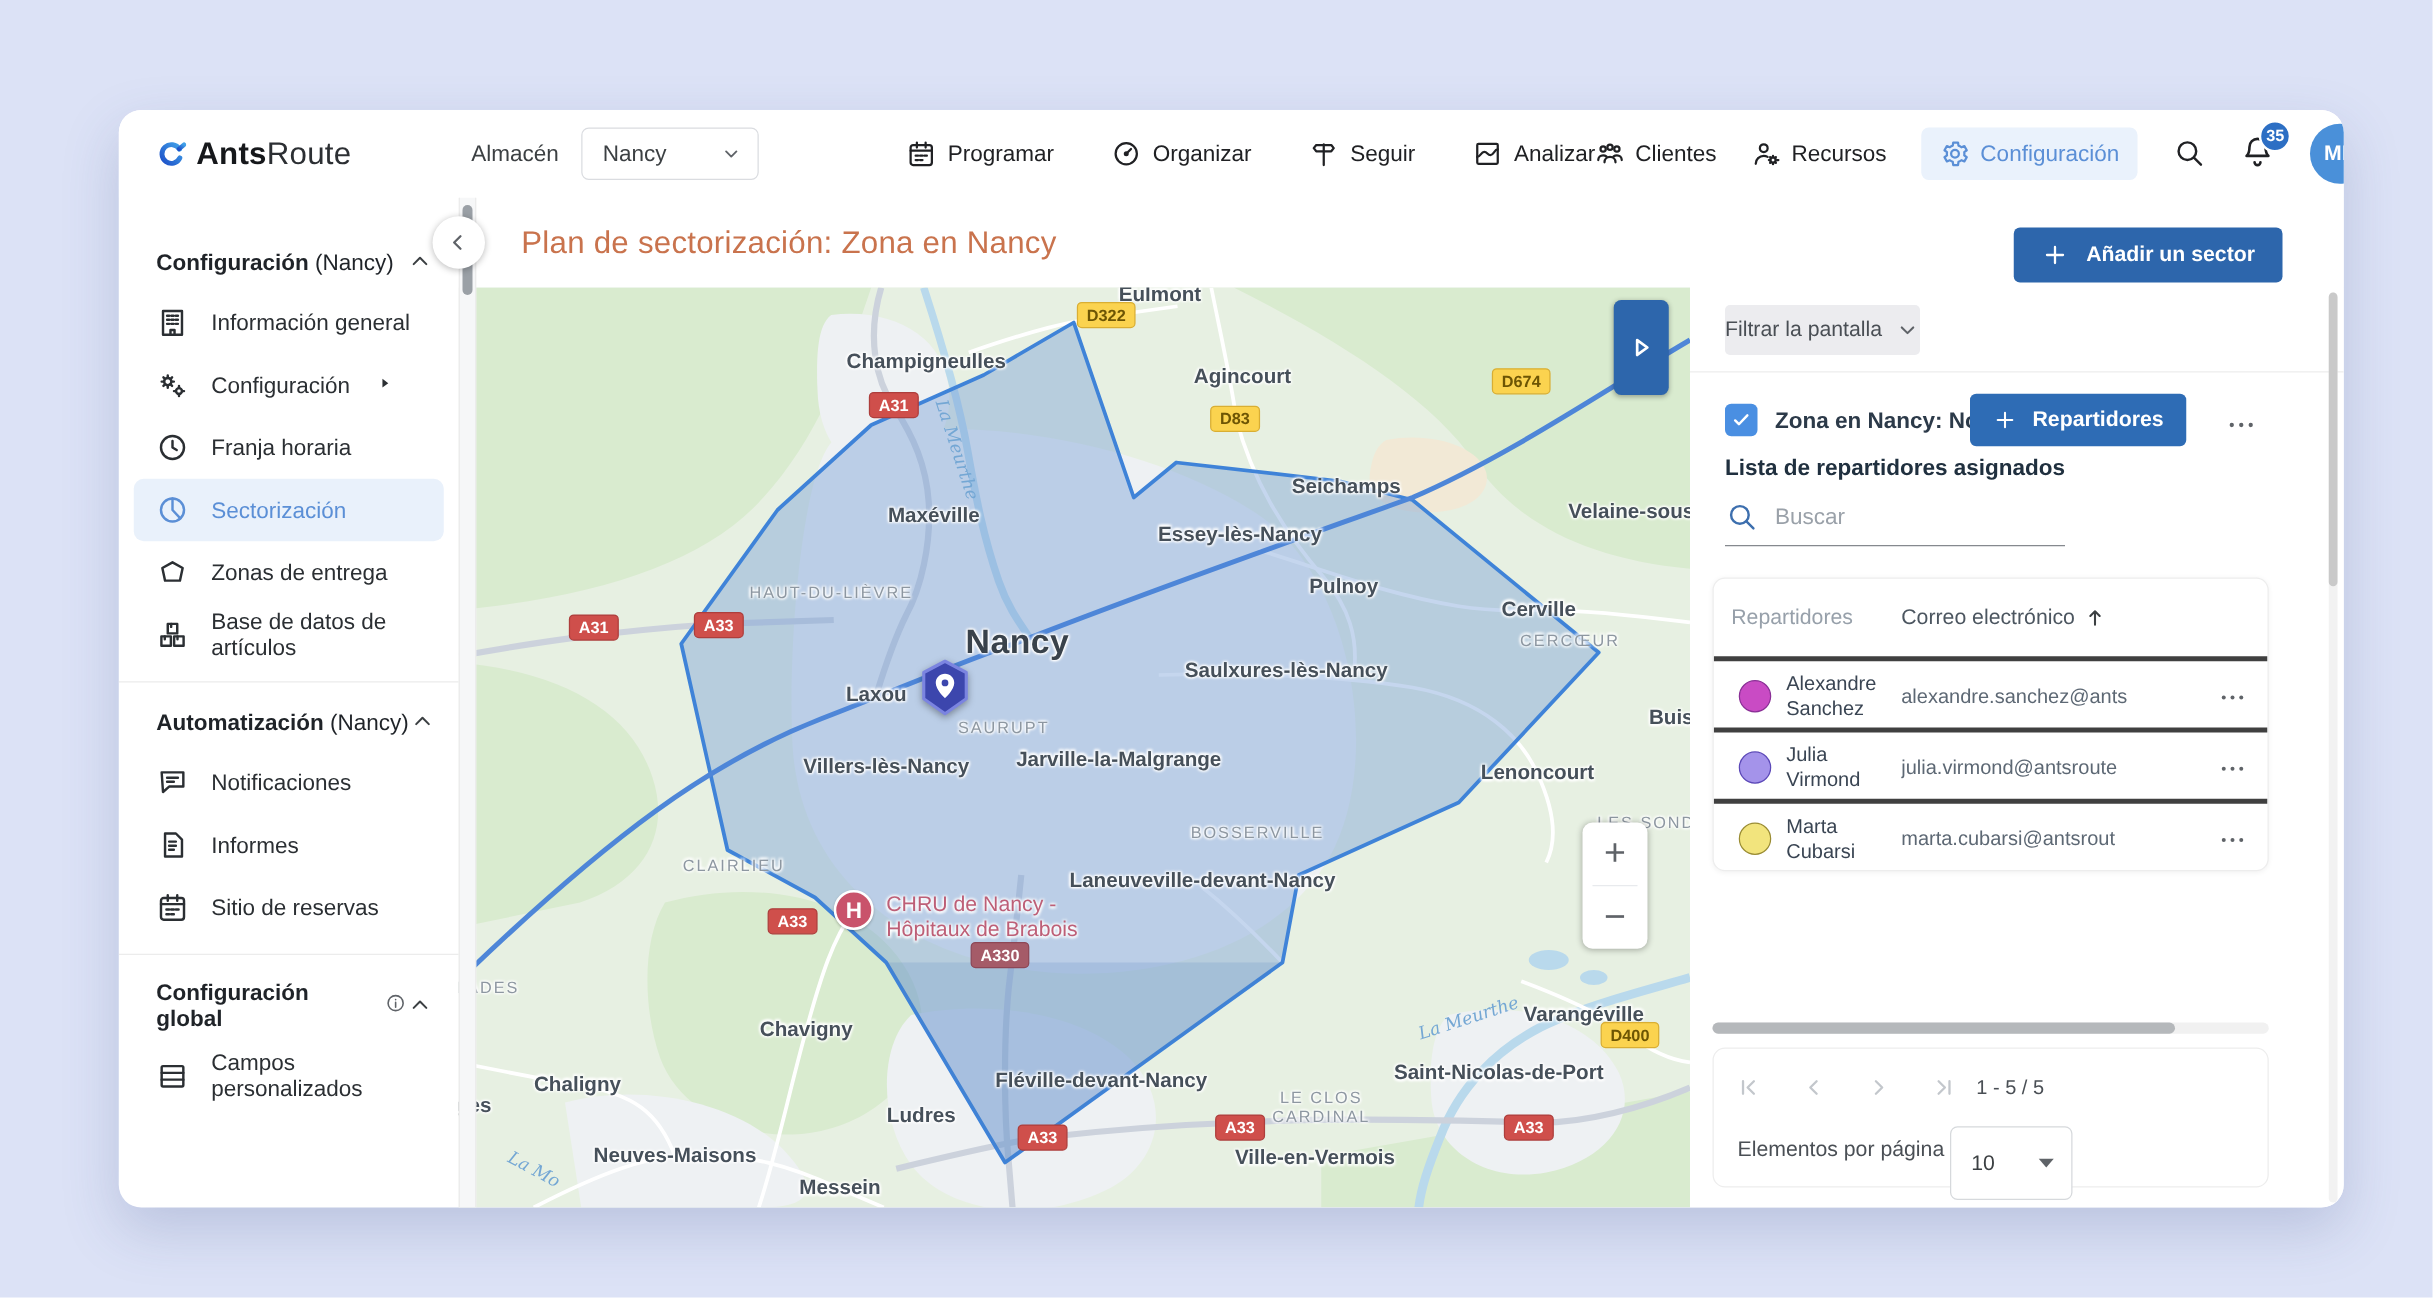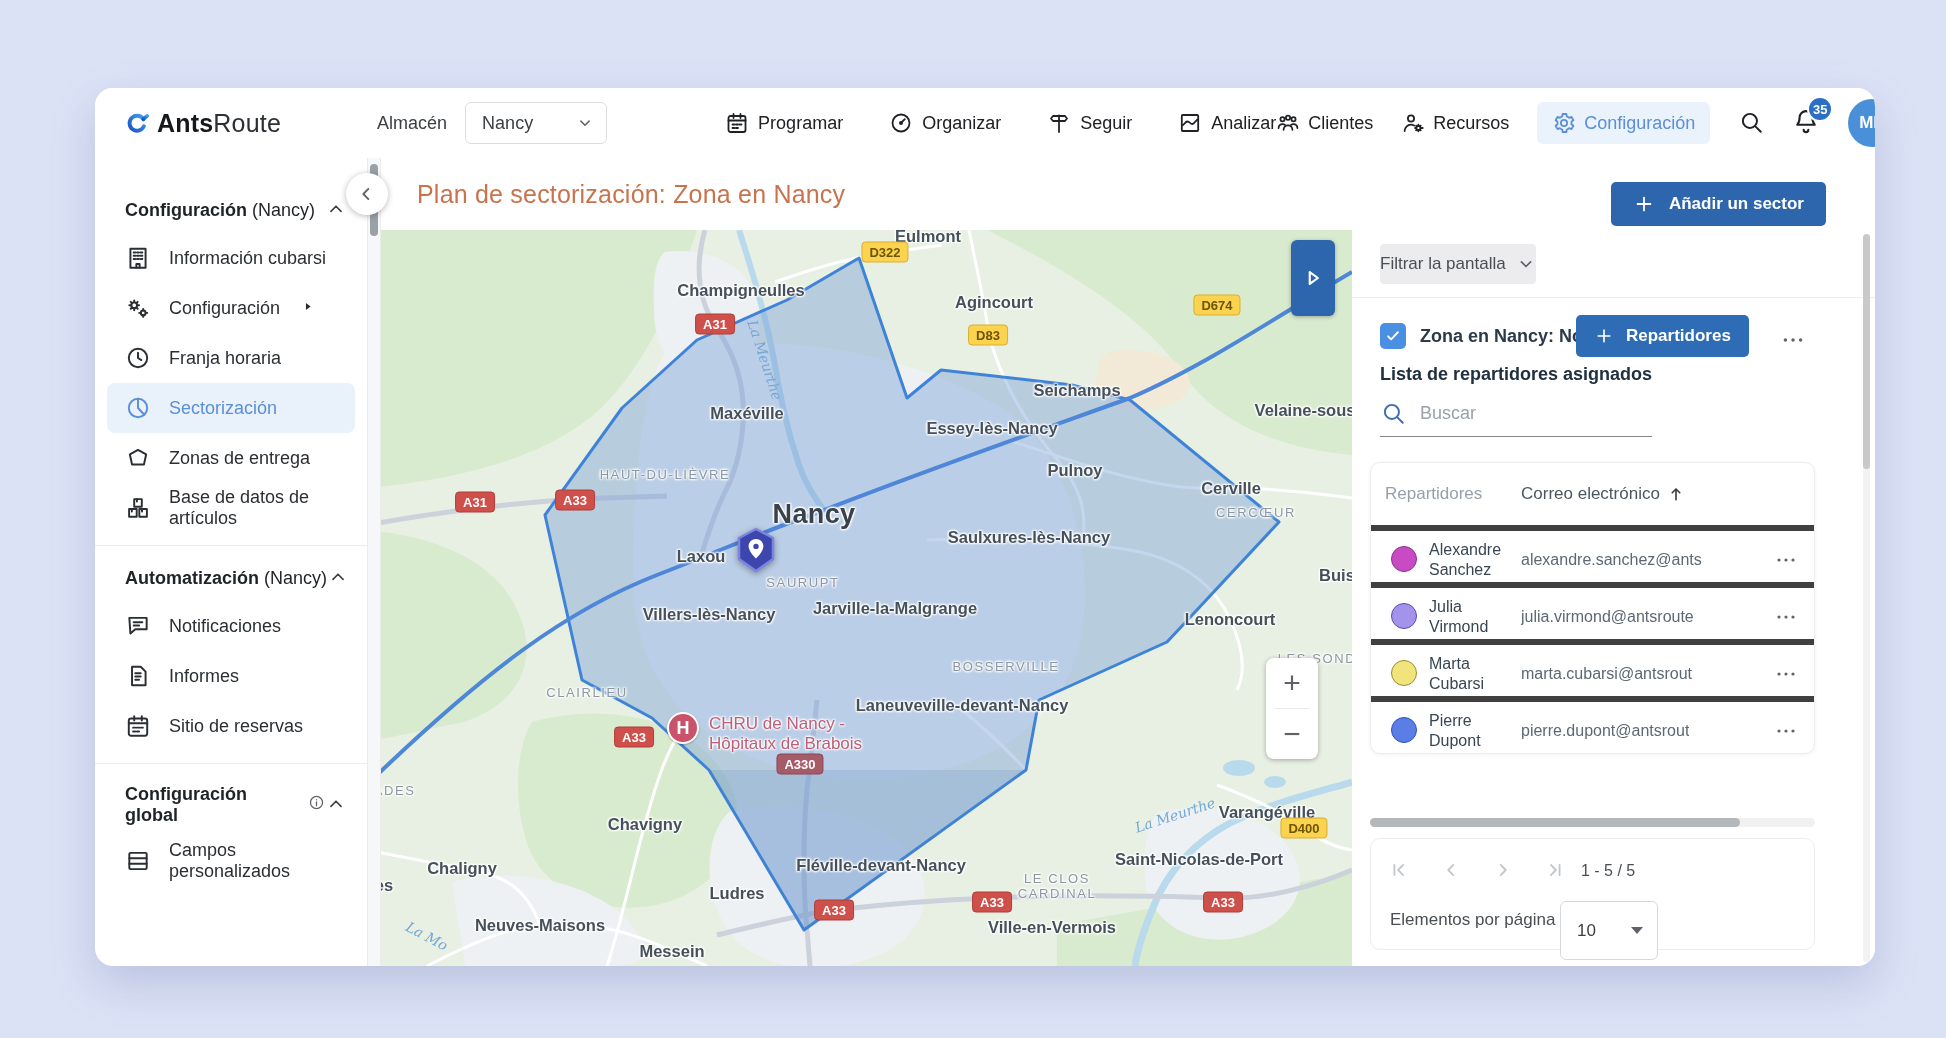--- a/index.html
+++ b/index.html
@@ -134,21 +134,21 @@
   .search-input { border:none; outline:none; font-size:18px; color:#333; width:210px; font-family:inherit; background:none; }
   .search-input::placeholder { color:#9aa1a9; }
   .table-card { position:absolute; left:18px; top:232px; width:445px; border:1px solid #ededed;
     border-radius:10px; background:#fff; box-shadow:0 1px 4px rgba(0,0,0,.05); overflow:hidden; }
   .t-head { position:relative; height:62px; }
   .t-h1 { position:absolute; left:14px; top:50%; transform:translateY(-50%); font-size:17px; color:#97a0aa; cursor:pointer; }
   .t-h2 { position:absolute; left:150px; top:50%; transform:translateY(-50%); font-size:17px; color:#4c5660;
     display:flex; align-items:center; gap:6px; cursor:pointer; }
   .t-h2 .ic { color:#3c4043; }
   .t-h2 .ic svg { width:20px; height:20px; }
-  .t-row { position:relative; height:57px; border-top:6px solid #404040;text-decoration:underline; }
+  .t-row { position:relative; height:57px; border-top:4px solid #404040;text-decoration:underline; }
   .t-avatar { position:absolute; left:20px; top:15px; width:26px; height:26px; border-radius:50%; }
   .t-name { position:absolute; left:58px; top:9px; font-size:16px; color:#3a4553; line-height:1.25; }
   .t-email { position:absolute; left:150px; top:0; line-height:57px; font-size:16px; color:#5d6874;
     max-width:220px; overflow:hidden; white-space:nowrap; }
   .t-dots { position:absolute; right:16px; top:16px; }
   .h-scroll { position:absolute; left:18px; top:588px; width:445px; height:9px; background:#f1f1f1; border-radius:5px; cursor:pointer; }
   .h-scroll .thumb { width:370px; height:9px; background:#b5b8bb; border-radius:5px; }
   .pag-card { position:absolute; left:18px; top:608px; width:445px; height:112px; border:1px solid #ededed;
     border-radius:10px; background:#fff; }
   .pag-btn { position:absolute; top:12px; width:40px; height:40px; background:none; border:none;
@@ -299,21 +299,21 @@
               </svg>
             </span></button>
         </div>
         <div class="side-item">
           <span class="ic">
             <svg viewBox="0 0 24 24" fill="none" stroke="currentColor" stroke-width="1.8" stroke-linecap="round" stroke-linejoin="round">
               <rect x="5" y="3.5" width="14" height="17.5"></rect>
               <path d="M8 7h1.6M11.2 7h1.6M14.4 7h1.6M8 10h1.6M11.2 10h1.6M14.4 10h1.6M8 13h1.6M11.2 13h1.6M14.4 13h1.6M10.5 21v-3.5h3V21"></path>
             </svg>
           </span>
-          <span>Información cubarsi</span>
+          <span>Información general</span>
         </div>
         <div class="side-item">
           <span class="ic">
             <svg viewBox="0 0 24 24" fill="none" stroke="currentColor" stroke-width="1.8" stroke-linecap="round" stroke-linejoin="round">
               <circle cx="8.5" cy="9.5" r="2.7"></circle>
               <path d="M8.5 5v1.8M8.5 12.2V14M4 9.5h1.8M11.2 9.5H13M5.3 6.3l1.3 1.3M10.4 11.4l1.3 1.3M11.7 6.3l-1.3 1.3M6.6 11.4l-1.3 1.3"></path>
               <circle cx="16.8" cy="16.5" r="2.2"></circle>
               <path d="M16.8 12.8v1.5M16.8 18.7v1.5M13.1 16.5h1.5M19 16.5h1.5"></path>
             </svg>
           </span>
@@ -669,32 +669,20 @@
                   <span class="t-name">Marta<br>Cubarsi</span>
                   <span class="t-email">marta.cubarsi@antsrout</span>
                   <button class="dots-btn t-dots"><span class="ic" style="width:24px">
                       <svg viewBox="0 0 24 24">
                         <circle cx="5" cy="12" r="1.6" fill="currentColor"></circle>
                         <circle cx="12" cy="12" r="1.6" fill="currentColor"></circle>
                         <circle cx="19" cy="12" r="1.6" fill="currentColor"></circle>
                       </svg>
                     </span></button>
                 </div>
-                <div class="t-row">
-                  <span class="t-avatar" style="background:#5b7ee4;border:1.5px solid #2750c8"></span>
-                  <span class="t-name">Pierre<br>Dupont</span>
-                  <span class="t-email">pierre.dupont@antsrout</span>
-                  <button class="dots-btn t-dots"><span class="ic" style="width:24px">
-                      <svg viewBox="0 0 24 24">
-                        <circle cx="5" cy="12" r="1.6" fill="currentColor"></circle>
-                        <circle cx="12" cy="12" r="1.6" fill="currentColor"></circle>
-                        <circle cx="19" cy="12" r="1.6" fill="currentColor"></circle>
-                      </svg>
-                    </span></button>
-                </div>
               </div>
           </div>
 
           <div class="h-scroll">
               <div class="thumb"></div>
             </div>
 
           <div class="pag-card">
             <button class="pag-btn" style="left:8px">
               <span class="ic">

